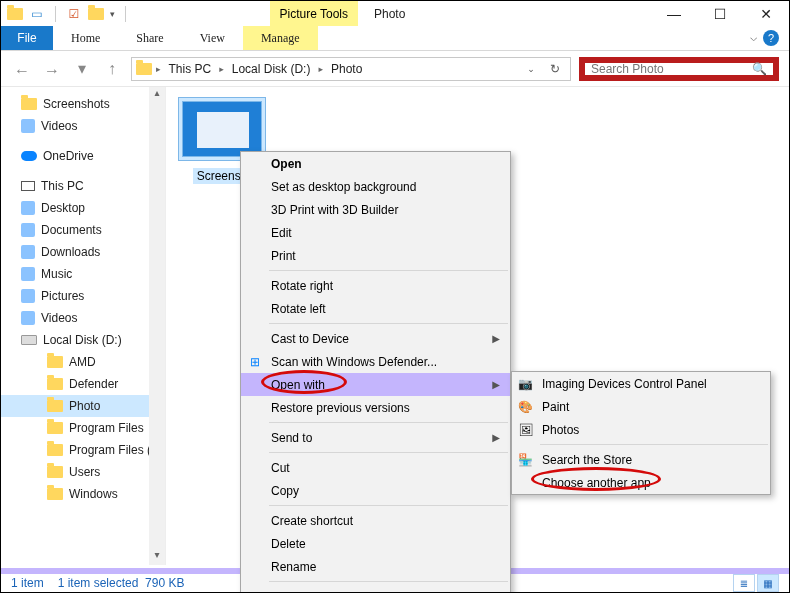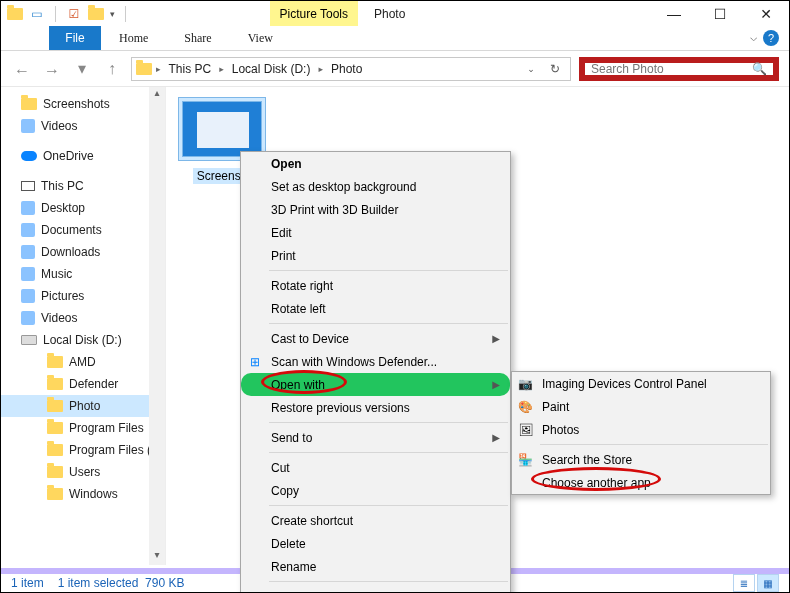--- a/index.html
+++ b/index.html
@@ -12,21 +12,21 @@
 .qat-sep { width: 1px; height: 16px; background: #ccc; margin: 0 4px; }
 .chev-down { font-size: 9px; color: #555; }
 .picture-tools { background: #fff68f; height: 25px; display: flex; flex-direction: column; align-items: center; justify-content: center; padding: 0 10px; margin-left: 140px; }
 .win-title { margin-left: 16px; font-size: 12px; color: #222; }
 .spacer { flex: 1; }
 .winctrl { display: flex; }
 .winctrl > div { width: 46px; height: 25px; display: flex; align-items: center; justify-content: center; font-size: 14px; color: #222; }
 
 
 .ribbon-tabs { height: 25px; display: flex; align-items: stretch; border-bottom: 1px solid #d8d8d8; }
-.tab-file { background: #1979ca; color: #fff; width: 52px; display: flex; align-items: center; justify-content: center; margin-left: 48px; }
+.tab-file { background: #1979ca; color: #fff; width: 52px; display: flex; align-items: center; justify-content: center; }
 .tab { padding: 0 18px; display: flex; align-items: center; color: #222; font-family: Liberation Serif, serif; }
 .tab-manage { background: #fff68f; }
 .help-area { margin-left: auto; display: flex; align-items: center; gap: 6px; padding-right: 10px; }
 .help-circle { width: 16px; height: 16px; border-radius: 50%; background: #1979ca; color: #fff; font-size: 11px; display: flex; align-items: center; justify-content: center; }
 
 
 .addrrow { height: 36px; display: flex; align-items: center; gap: 8px; padding: 0 10px; border-bottom: 1px solid #e8e8e8; }
 .nav-btn { width: 22px; height: 22px; display: flex; align-items: center; justify-content: center; color: #888; font-size: 16px; }
 .addrbox { flex: 1; height: 24px; border: 1px solid #c8c8c8; display: flex; align-items: center; padding: 0 4px; gap: 2px; }
 .crumb { padding: 0 4px; color: #222; }
@@ -57,21 +57,21 @@
 .thumb { width: 80px; height: 56px; background: #1f7fd6; border: 1px solid #7db7e8; margin: 0 auto; position: relative; }
 .thumb .inner { position: absolute; top: 10px; left: 14px; width: 52px; height: 36px; background: #e8f1fb; }
 .thumb-wrap { padding: 3px; background: #cce8ff; border: 1px solid #7db7e8; display: inline-block; }
 .file-label { margin-top: 4px; background: #cce8ff; display: inline-block; padding: 1px 4px; }
 
 
 .ctxmenu { position: absolute; top: 150px; left: 239px; width: 271px; background: #f2f2f2; border: 1px solid #a7a7a7; box-shadow: 3px 3px 6px rgba(0,0,0,.25); z-index: 10; }
 .ctx-item { height: 23px; display: flex; align-items: center; padding-left: 30px; position: relative; }
 .ctx-item .arrow { position: absolute; right: 10px; font-size: 10px; color: #555; }
 .ctx-item .cicon { position: absolute; left: 6px; width: 16px; height: 16px; display: flex; align-items: center; justify-content: center; }
-.ctx-item.hover { background: #22c55e; border-radius: 10px; }
+.ctx-item.hover { background: #c4b5fd; }
 .ctx-item.bold { font-weight: 600; }
 .ctx-sep { height: 1px; background: #d6d6d6; margin: 3px 2px 3px 28px; }
 
 
 .submenu { position: absolute; top: 370px; left: 510px; width: 260px; background: #f2f2f2; border: 1px solid #a7a7a7; box-shadow: 3px 3px 6px rgba(0,0,0,.25); z-index: 11; }
 
 
 .ellipse { position: absolute; border: 3px solid #d40a0a; border-radius: 50%; pointer-events: none; z-index: 20; }
 .ell1 { top: 369px; left: 260px; width: 86px; height: 24px; }
 .ell2 { top: 466px; left: 530px; width: 130px; height: 24px; }
@@ -109,20 +109,21 @@
     <div>☐</div>
     <div>✕</div>
   </div>
 </div>
 
 <div class="ribbon-tabs">
   <div class="tab-file">File</div>
   <div class="tab">Home</div>
   <div class="tab">Share</div>
   <div class="tab">View</div>
+  <div class="tab tab-manage">Manage</div>
   <div class="help-area">
     <span class="chev-down">⌵</span>
     <span class="help-circle">?</span>
   </div>
 </div>
 
 <div class="addrrow">
   <div class="nav-btn">←</div>
   <div class="nav-btn">→</div>
   <div class="nav-btn chev-down">▾</div>

